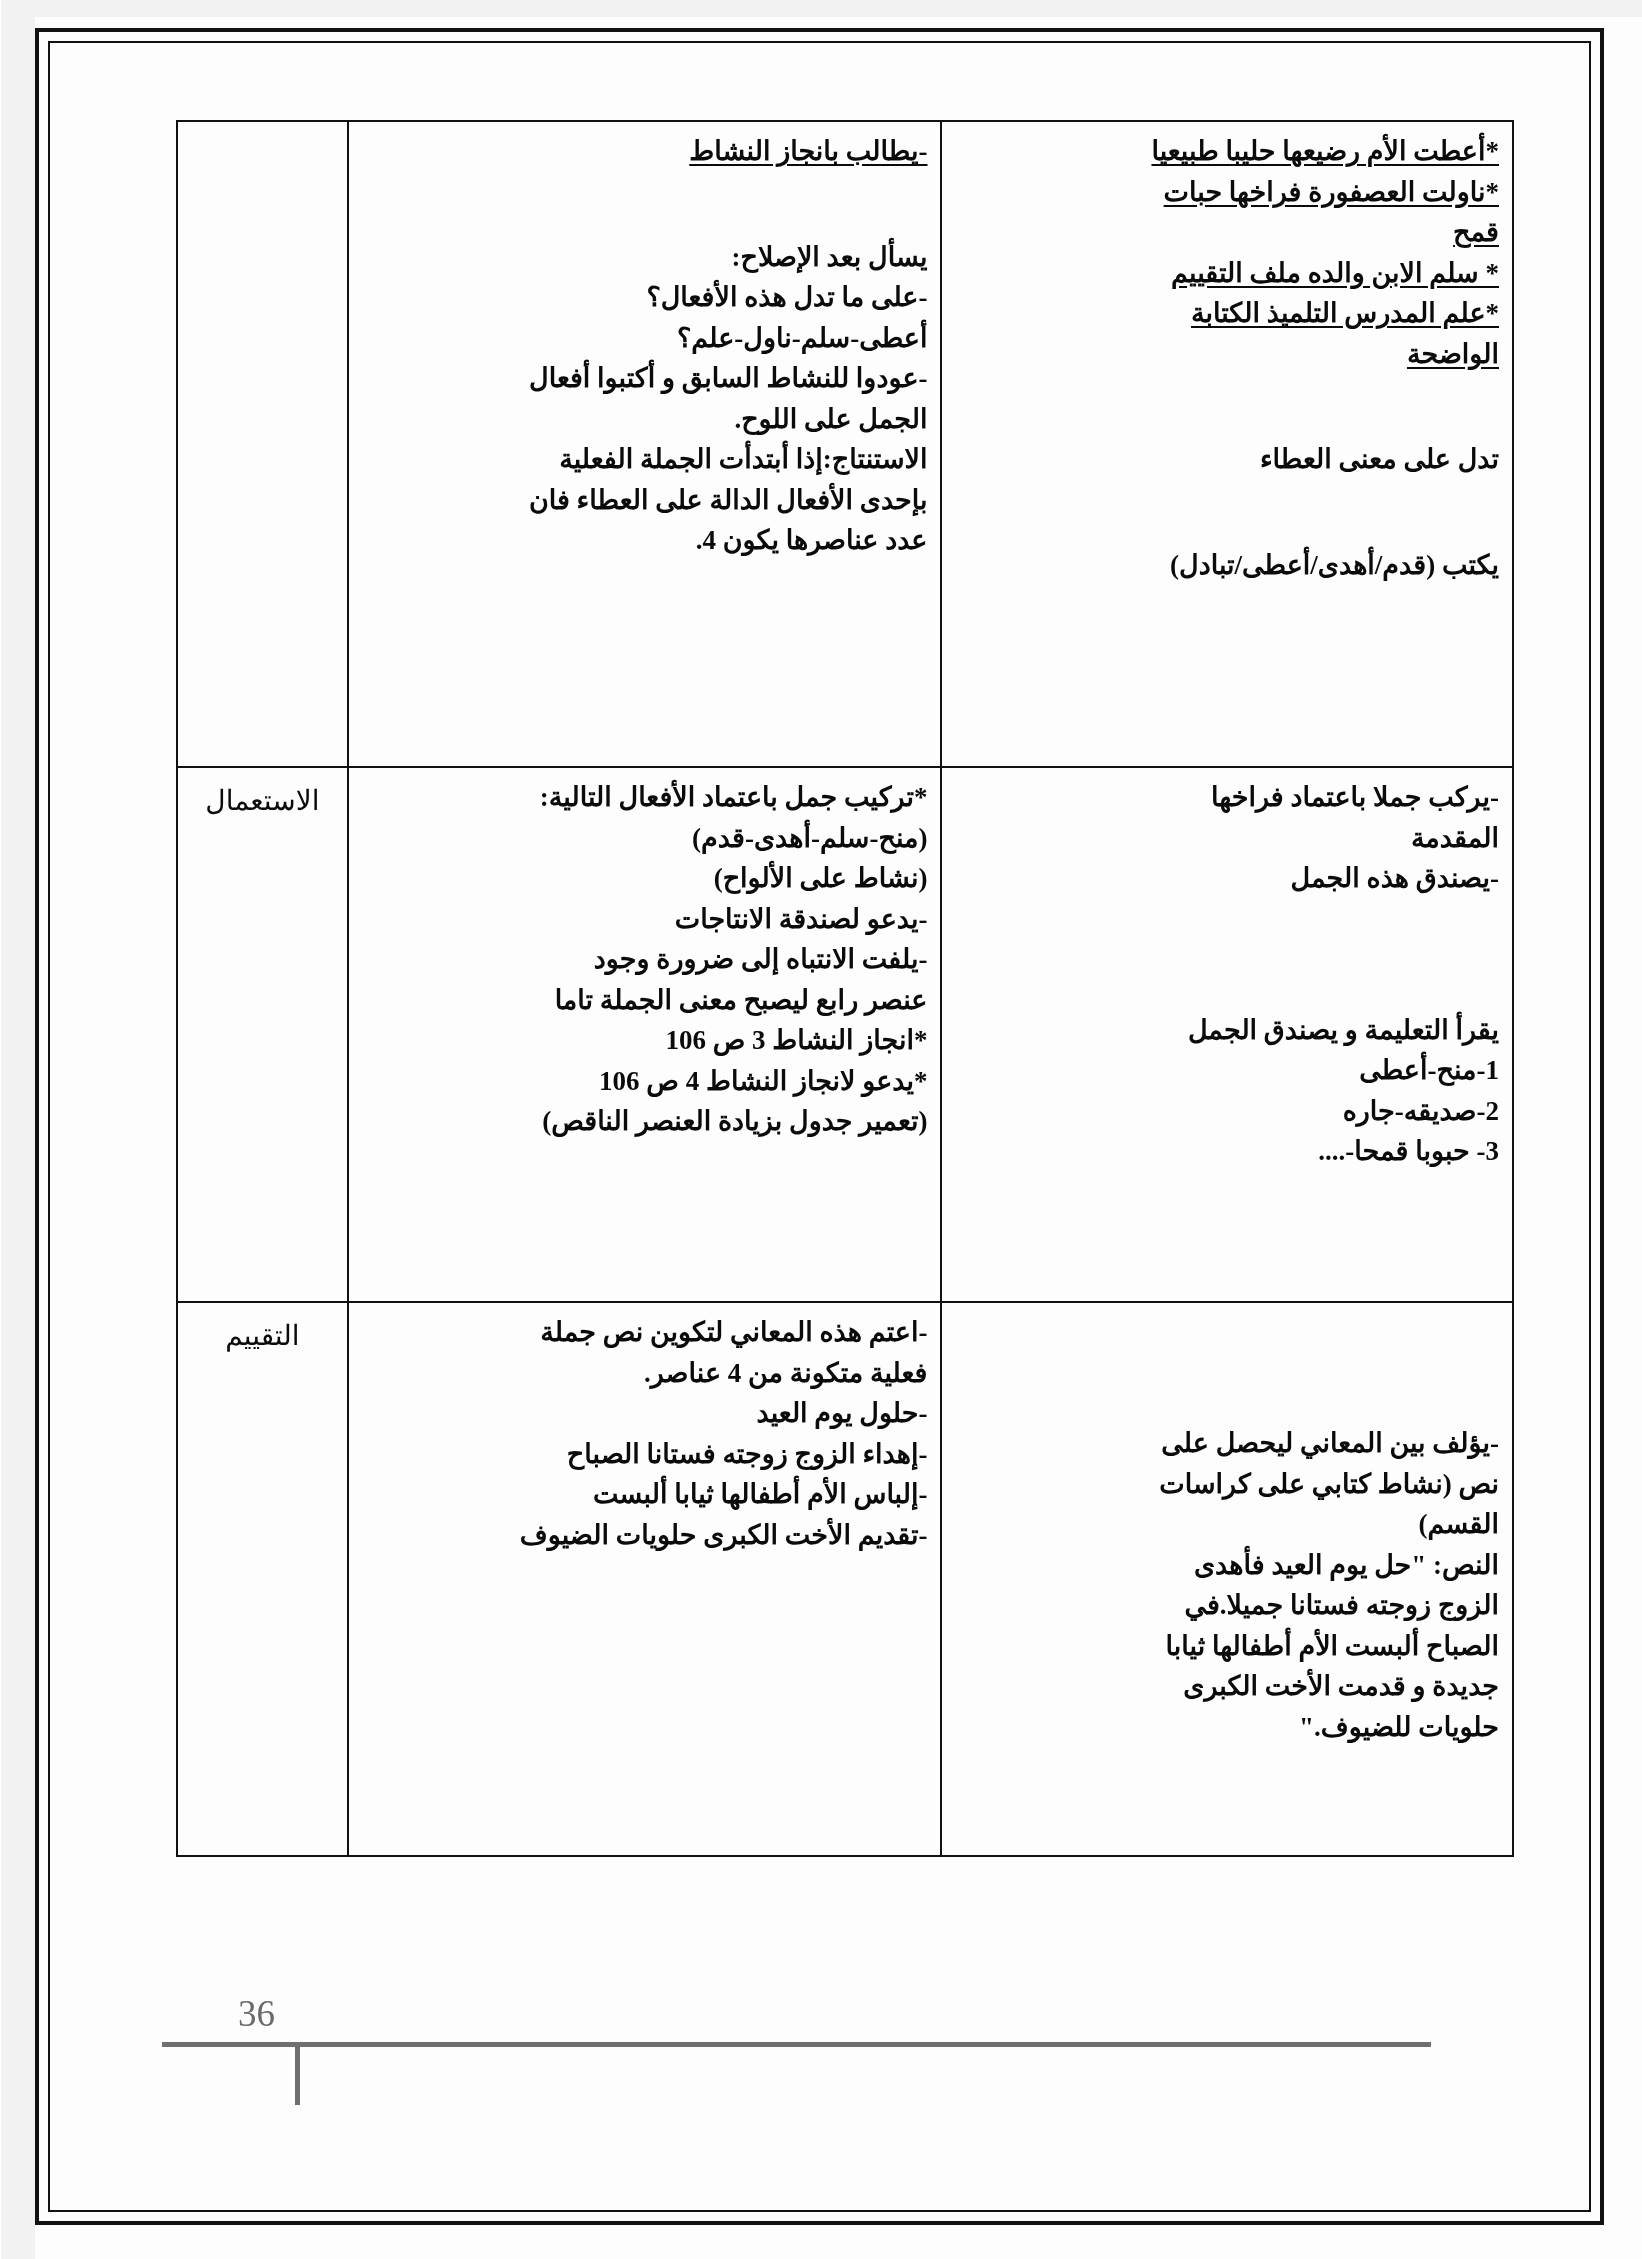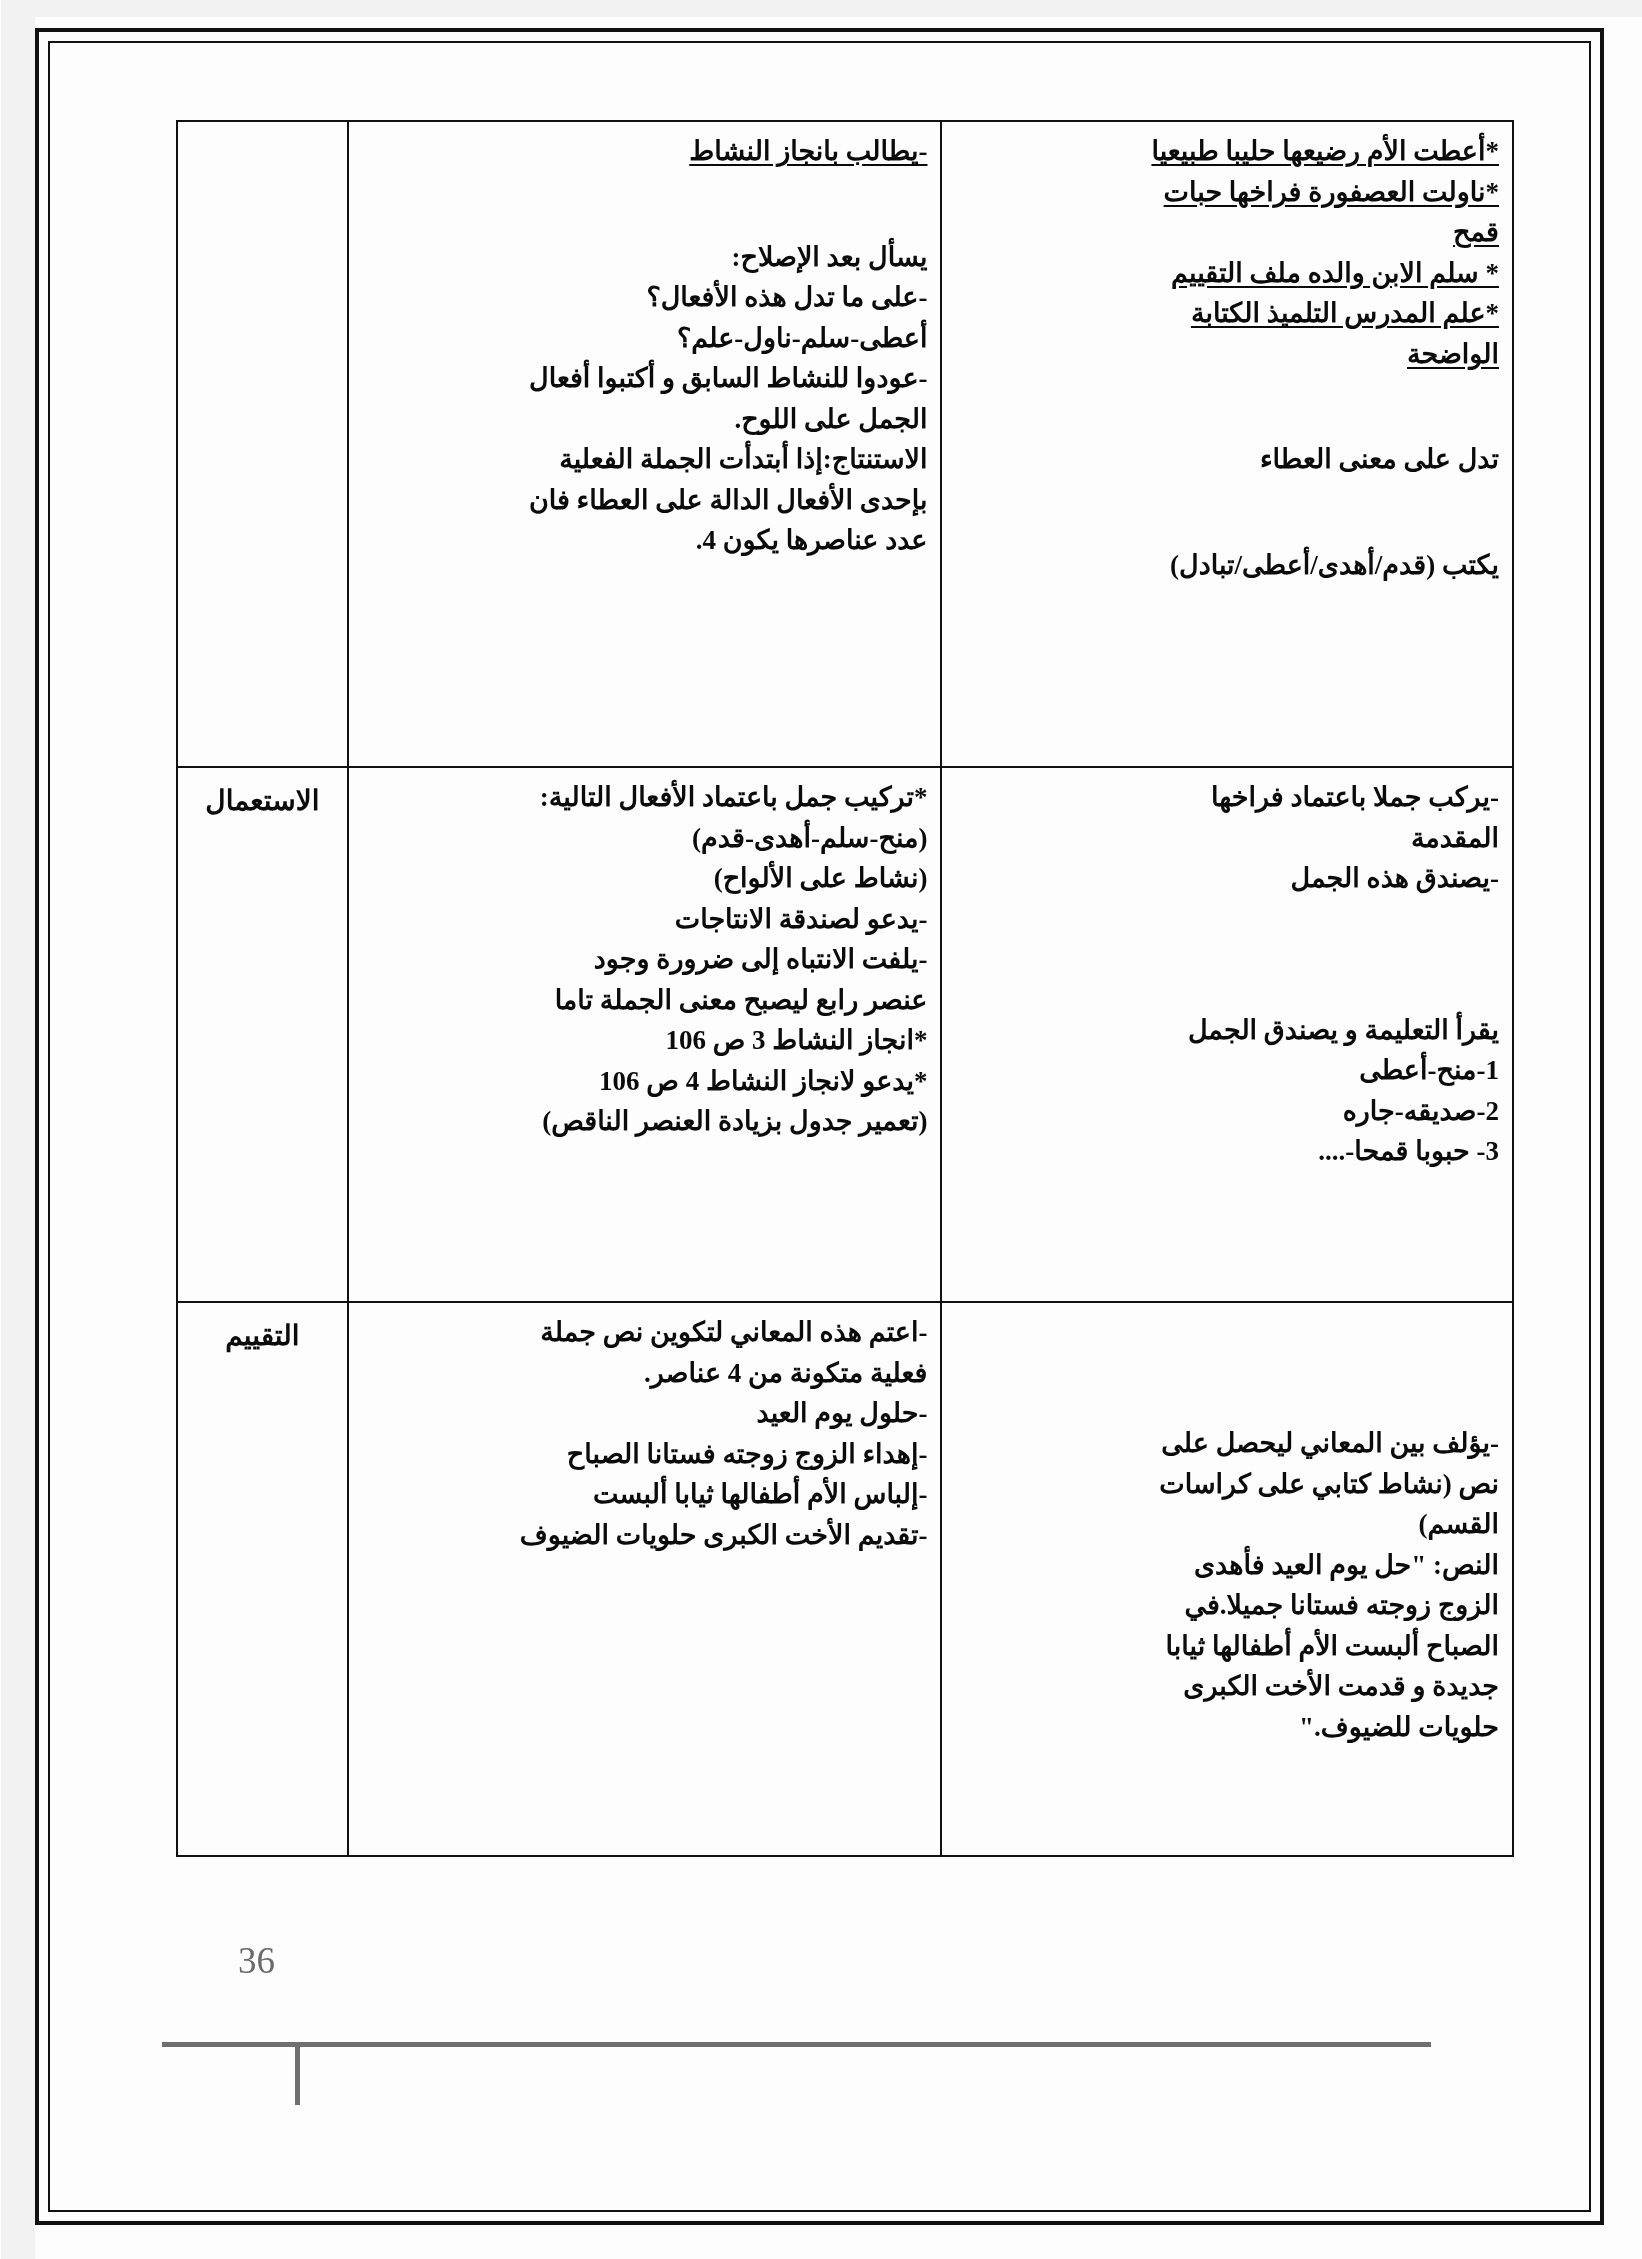--- a/index.html
+++ b/index.html
@@ -52,21 +52,21 @@
     vertical-align: top;
     padding: 9.2px 13px;
     box-sizing: border-box;
   }
   .col-stage   { width: 162px; text-align: center; }
   .col-teacher { width: 563px; text-align: right; margin-left: 29px; }
   .col-learner { width: 542px; text-align: right; }
 
   .stage-label {
     font-size: 28px;
-    font-weight: 700;
+    font-weight: 400;
     line-height: 1.4;
     padding-top: 3.7px;
     letter-spacing: 0.5px;
   }
 
   .cell-lines {
     font-size: 27px;
     line-height: 1.5;
     font-weight: 600;
   }
@@ -96,21 +96,21 @@
     position: absolute;
     left: 295px;
     top: 2042px;
     width: 4.6px;
     height: 63px;
     background: #6f6f6f;
   }
   .page-number {
     position: absolute;
     left: 224px;
-    top: 1939px;
+    top: 1992px;
     width: 65px;
     text-align: center;
     font-size: 37px;
     color: #6a6a6a;
     font-family: "Liberation Serif", "DejaVu Serif", serif;
   }
 
   
   .scan-edge-left {
     position: absolute; left: 0; top: 0; width: 35px; height: 2259px;

